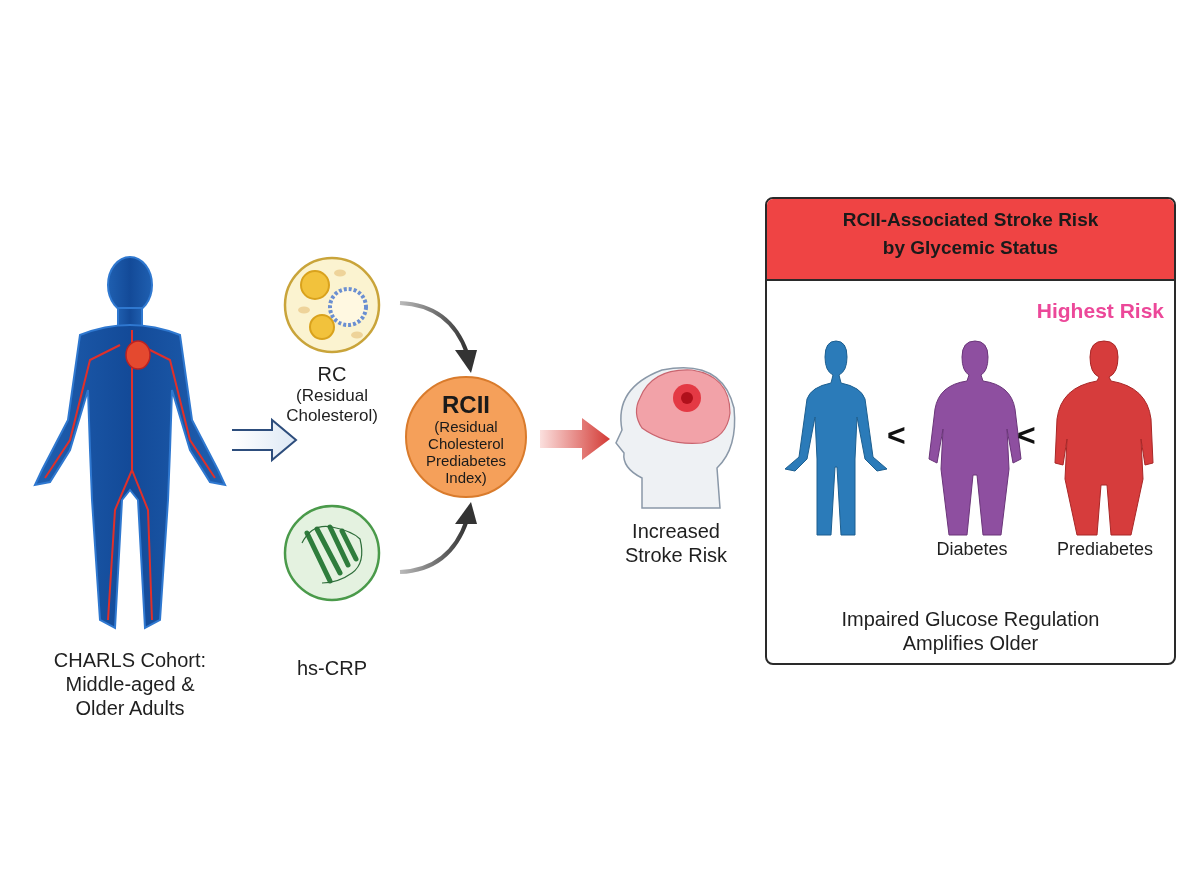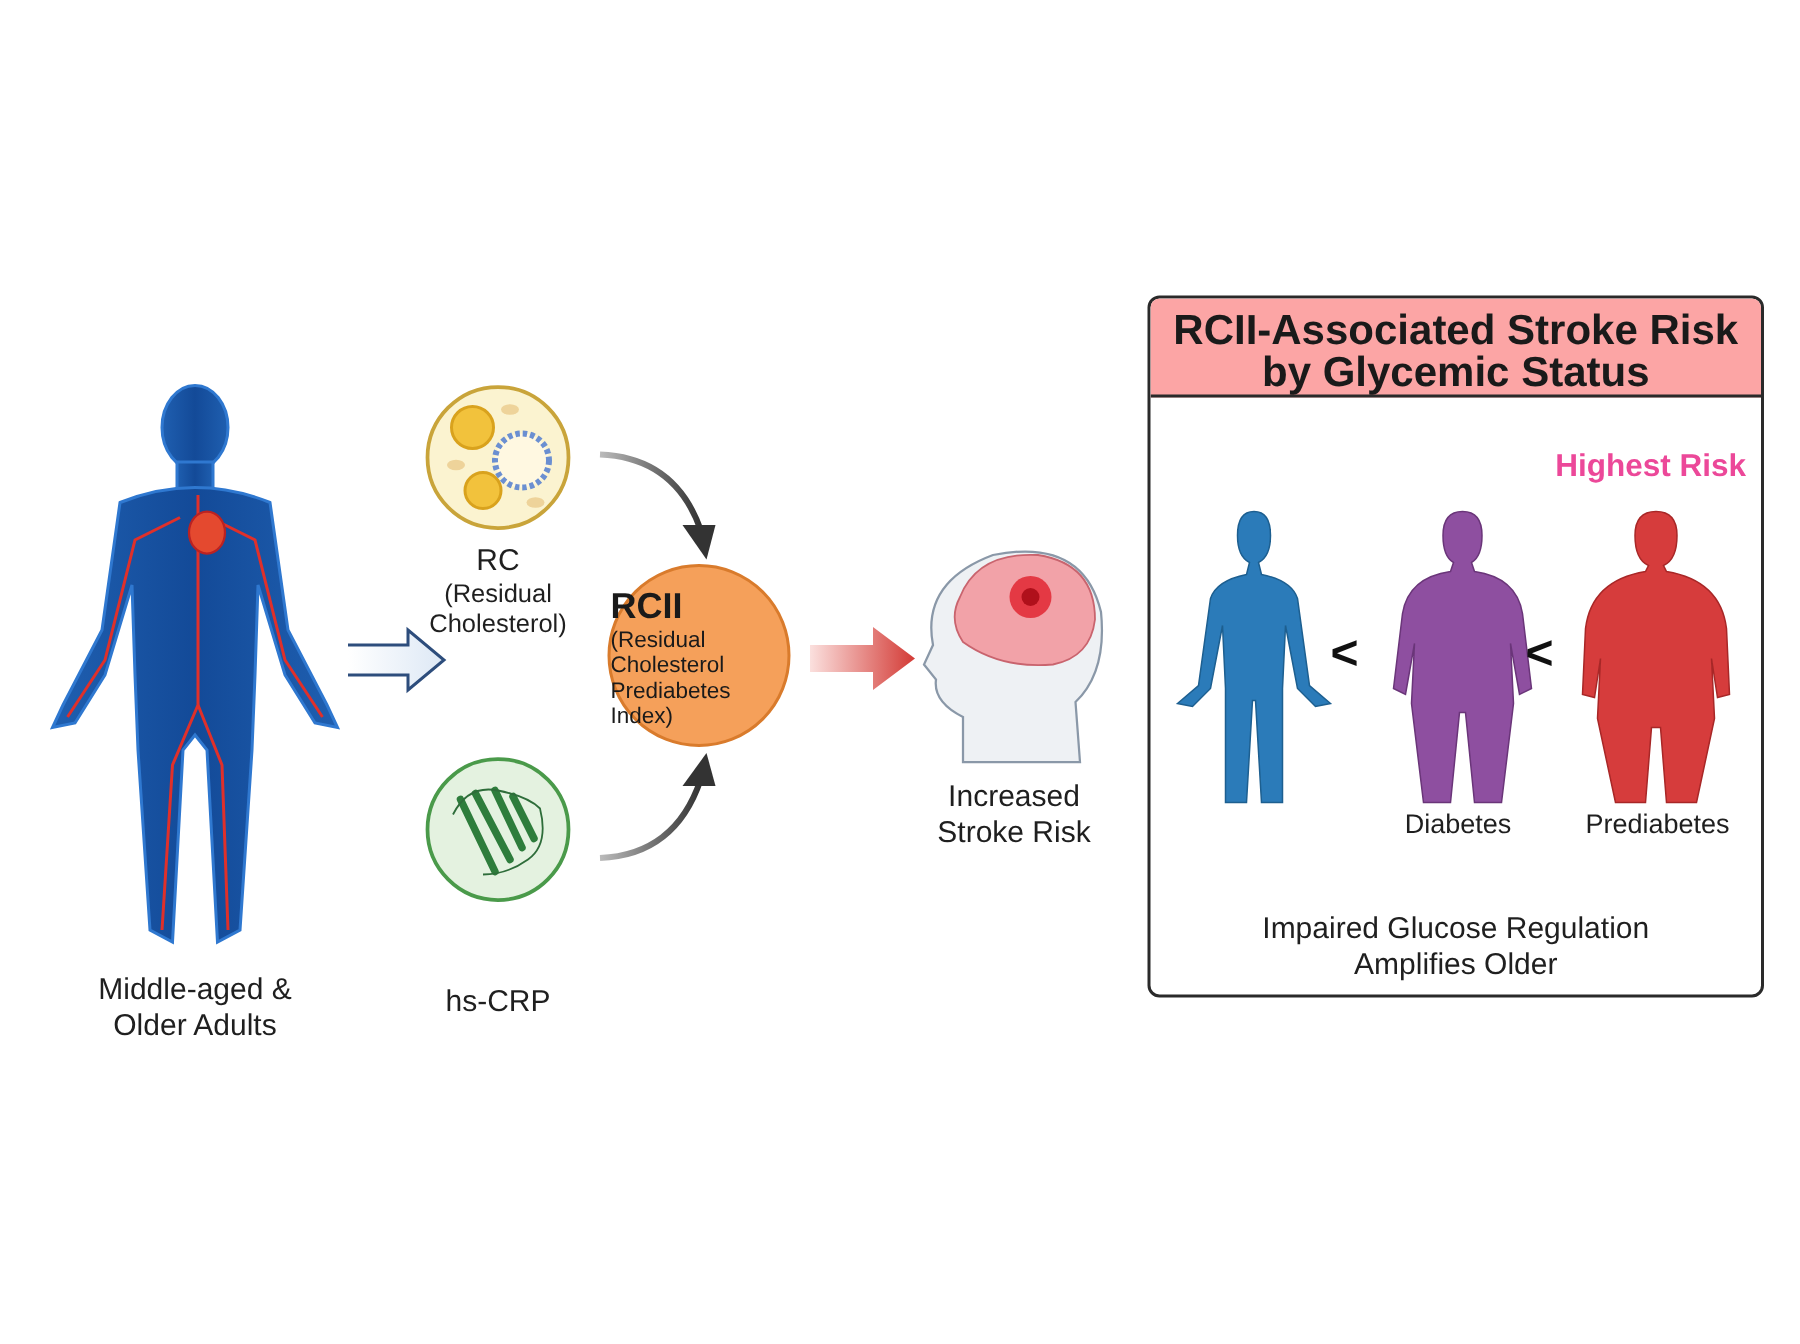--- a/index.html
+++ b/index.html
@@ -1,21 +1,21 @@
 <!DOCTYPE html>
 <html><head>
 <meta charset="utf-8">
 <style>
   html,body{margin:0;padding:0;background:#fff;}
   body{width:1200px;height:896px;position:relative;overflow:hidden;font-family:"Liberation Sans",sans-serif;color:#1a1a1a;}
   .lbl{position:absolute;text-align:center;font-size:20px;line-height:24px;color:#1f1f1f;}
   .sub{font-size:17px;line-height:20px;}
   svg{position:absolute;overflow:visible;}
   .panel{position:absolute;left:765px;top:197px;width:407px;height:464px;border:2px solid #2a2a2a;border-radius:8px;overflow:hidden;background:#fff;}
-  .panel-head{height:66px;background:#fca5a5;border-bottom:2px solid #2a2a2a;text-align:center;font-weight:bold;font-size:28px;line-height:28px;padding-top:7px;box-sizing:border-box;}
+  .panel-head{height:82px;background:#ef4444;border-bottom:2px solid #2a2a2a;text-align:center;font-weight:bold;font-size:19px;line-height:28px;padding-top:7px;box-sizing:border-box;}
   .highest{position:absolute;right:10px;top:100px;color:#ec4899;font-weight:bold;font-size:21px;}
   .lt{position:absolute;font-weight:bold;font-size:32px;color:#111;}
 </style>
 </head>
 <body>
 
 <svg style="left:20px;top:250px" width="220" height="390" viewBox="0 0 220 390">
   <defs>
     <linearGradient id="bodyG" x1="0" x2="1">
         <stop offset="0" stop-color="#1f5fb0"></stop>
@@ -30,20 +30,21 @@
   </g>
   <g stroke="#e0302a" stroke-width="2" fill="none">
     <path d="M112 80 L112 220 L95 260 L88 370"></path>
     <path d="M112 220 L128 260 L132 370"></path>
     <path d="M100 95 L70 110 L50 190 L25 228"></path>
     <path d="M120 95 L150 110 L170 190 L195 228"></path>
   </g>
   <ellipse cx="118" cy="105" rx="12" ry="14" fill="#e4492f" stroke="#b22" stroke-width="1.5"></ellipse>
 </svg>
 <div class="lbl" style="left:20px;top:648px;width:220px;">
+  <div>CHARLS Cohort:</div>
   <div>Middle-aged &amp;</div>
   <div>Older Adults</div>
 </div>
 
 <svg style="left:232px;top:418px" width="70" height="44" viewBox="0 0 70 44">
   <defs>
       <linearGradient id="bA" x1="0" x2="1">
         <stop offset="0" stop-color="#ffffff"></stop>
         <stop offset="1" stop-color="#dde8f5"></stop>
       </linearGradient>
@@ -92,21 +93,21 @@
   <defs>
       <linearGradient id="cg2" x1="0" x2="1">
         <stop offset="0" stop-color="#bbb"></stop>
         <stop offset="1" stop-color="#333"></stop>
       </linearGradient>
     </defs>
   <path d="M5 72 Q55 70 72 20" fill="none" stroke="url(#cg2)" stroke-width="4"></path>
   <path d="M60 24 L82 24 L76 2 Z" fill="#333"></path>
 </svg>
 
-<div style="position:absolute;left:405px;top:376px;width:122px;height:122px;border-radius:50%;background:#f5a05a;border:2.5px solid #d97b2c;box-sizing:border-box;padding-top:14px;">
+<div style="position:absolute;left:405px;top:376px;width:122px;height:122px;border-radius:50%;background:#f5a05a;border:2.5px solid #d97b2c;text-align:center;box-sizing:border-box;padding-top:14px;">
   <div style="font-weight:bold;font-size:24px;line-height:26px;">RCII</div>
   <div style="font-size:15px;line-height:17px;">(Residual</div>
   <div style="font-size:15px;line-height:17px;">Cholesterol</div>
   <div style="font-size:15px;line-height:17px;">Prediabetes</div>
   <div style="font-size:15px;line-height:17px;">Index)</div>
 </div>
 
 <svg style="left:540px;top:416px" width="72" height="46" viewBox="0 0 72 46">
   <defs>
       <linearGradient id="rA" x1="0" x2="1">

